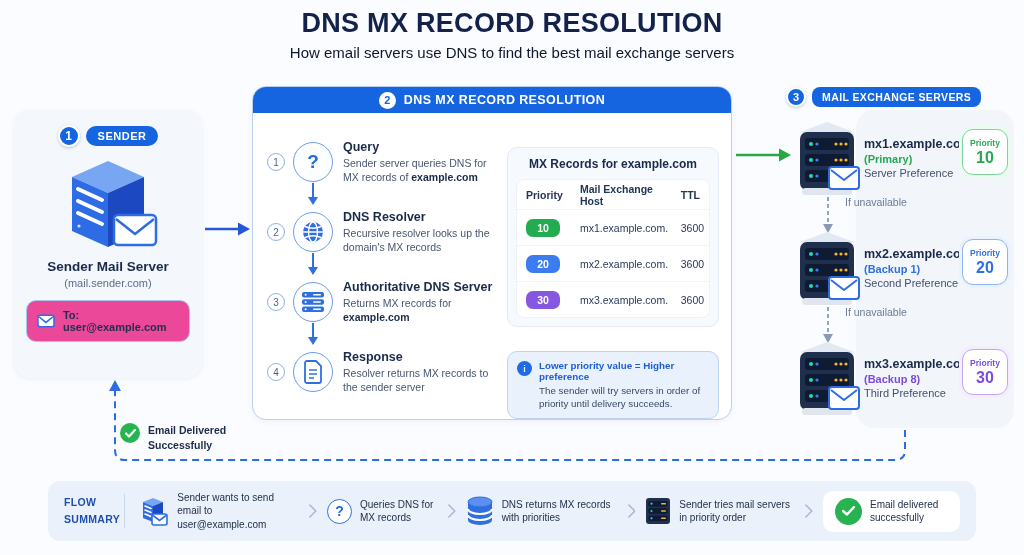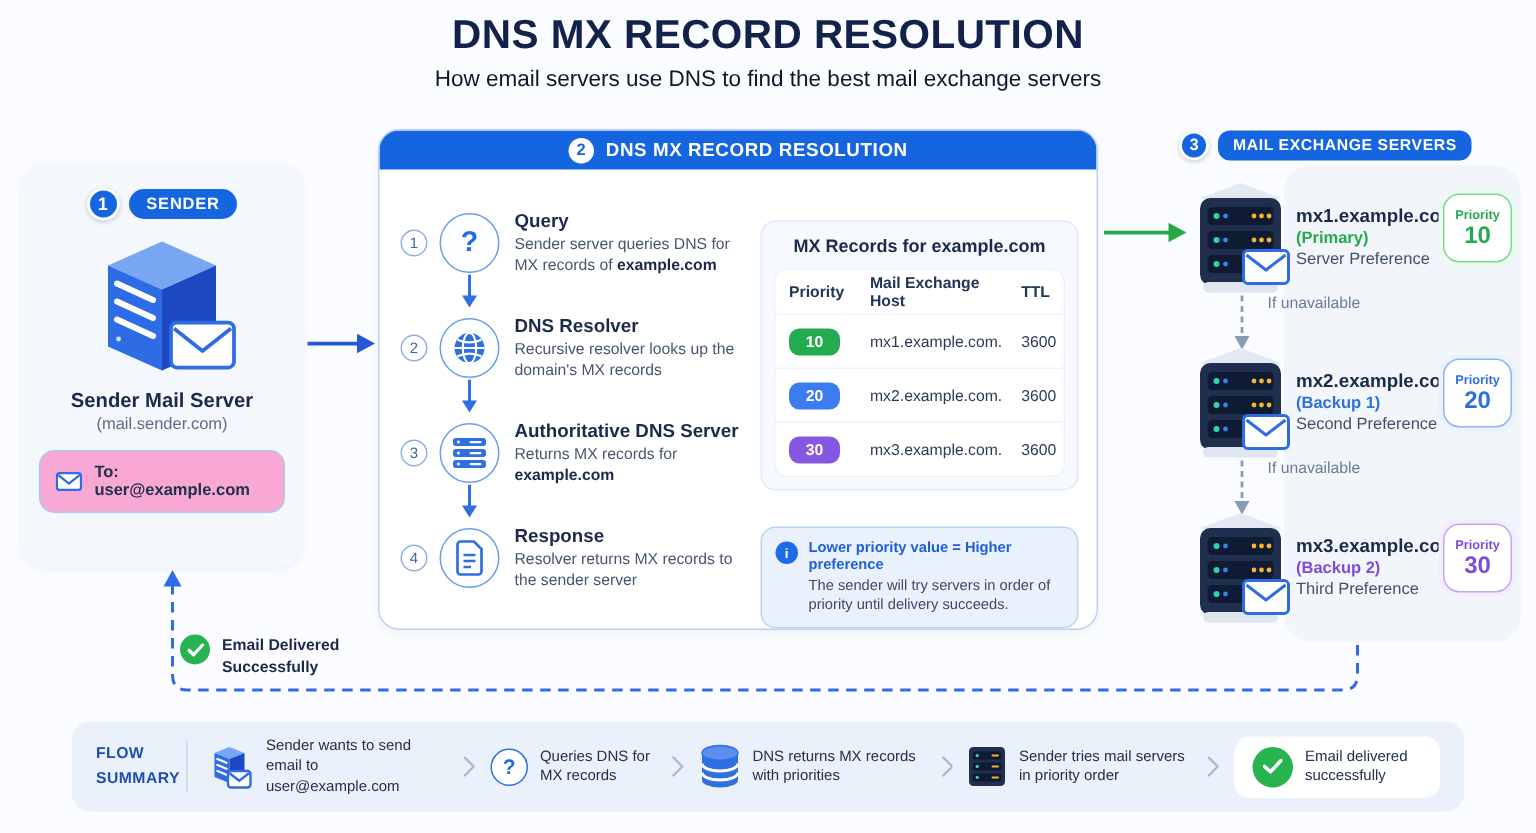--- a/index.html
+++ b/index.html
@@ -23,21 +23,21 @@
           font-size:11px; letter-spacing:.5px; white-space:nowrap; }
 
   
   .sender { position:absolute; left:14px; top:110px; width:188px; height:268px; z-index:2;
             background:#f4f7fb; border-radius:16px; box-shadow:0 1px 4px rgba(30,60,120,.07);
             display:flex; flex-direction:column; align-items:center; }
   .sender .badges { display:flex; align-items:center; gap:6px; margin-top:15px; }
   .sender .art { margin-top:8px; }
   .sender .sname { font-size:13.5px; font-weight:bold; margin-top:4px; }
   .sender .shost { font-size:11px; color:#5d6d89; margin-top:3px; }
-  .tobox { margin-top:11px; background:#f9a8d4; border:1.5px solid #a9c8f1; border-radius:10px;
+  .tobox { margin-top:11px; background:#ec4899; border:1.5px solid #a9c8f1; border-radius:10px;
            padding:8px 10px; display:flex; align-items:center; gap:8px; width:164px; }
   .tobox span { font-size:11px; font-weight:bold; color:#21304e; }
 
   
   .resolution { position:absolute; left:252px; top:86px; width:480px; height:334px; z-index:2;
                 background:#fff; border:1.5px solid #b9d2f3; border-radius:14px; overflow:hidden;
                 box-shadow:0 2px 6px rgba(30,60,120,.06); }
   .res-head { height:26px; background:#1565e0; display:flex; align-items:center; justify-content:center; gap:8px; }
   .res-head .wcirc { width:17px; height:17px; border-radius:50%; background:#fff; color:#1565e0;
                      font-size:11px; font-weight:bold; display:flex; align-items:center; justify-content:center; }
@@ -398,21 +398,21 @@
     <circle cx="19" cy="56" r="2" fill="#2ed3b7"></circle>
       <circle cx="25" cy="56" r="1.6" fill="#3b82f6"></circle>
     <rect x="10" y="68" width="50" height="7" rx="3.5" fill="#dfe6f0"></rect>
     <g>
       <rect x="37" y="47" width="30" height="22" rx="3" fill="#fff" stroke="#2e6ce6" stroke-width="2"></rect>
       <polyline points="39,50 52,60 65,50" fill="none" stroke="#2e6ce6" stroke-width="2" stroke-linejoin="round"></polyline>
     </g>
   </svg>
   <div class="srv-txt" style="left:864px;top:357px">
     <div class="srv-host">mx3.example.com</div>
-    <div class="srv-role role-purple">(Backup 2)</div>
+    <div class="srv-role role-purple">(Backup 8)</div>
     <div class="srv-pref">Third Preference</div>
   </div>
   <div class="pbadge pb-purple" style="left:962px;top:349px">
     <div class="pl">Priority</div>
     <div class="pv">30</div>
   </div>
 
   <div class="delivered">
     <div class="gcheck sm">
       <svg width="11" height="9" viewBox="0 0 11 9">

